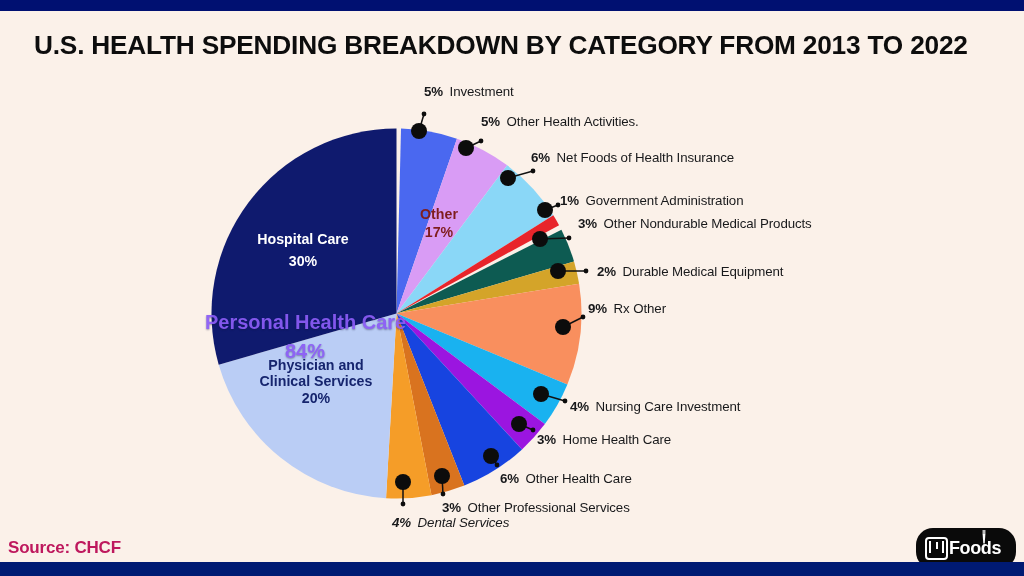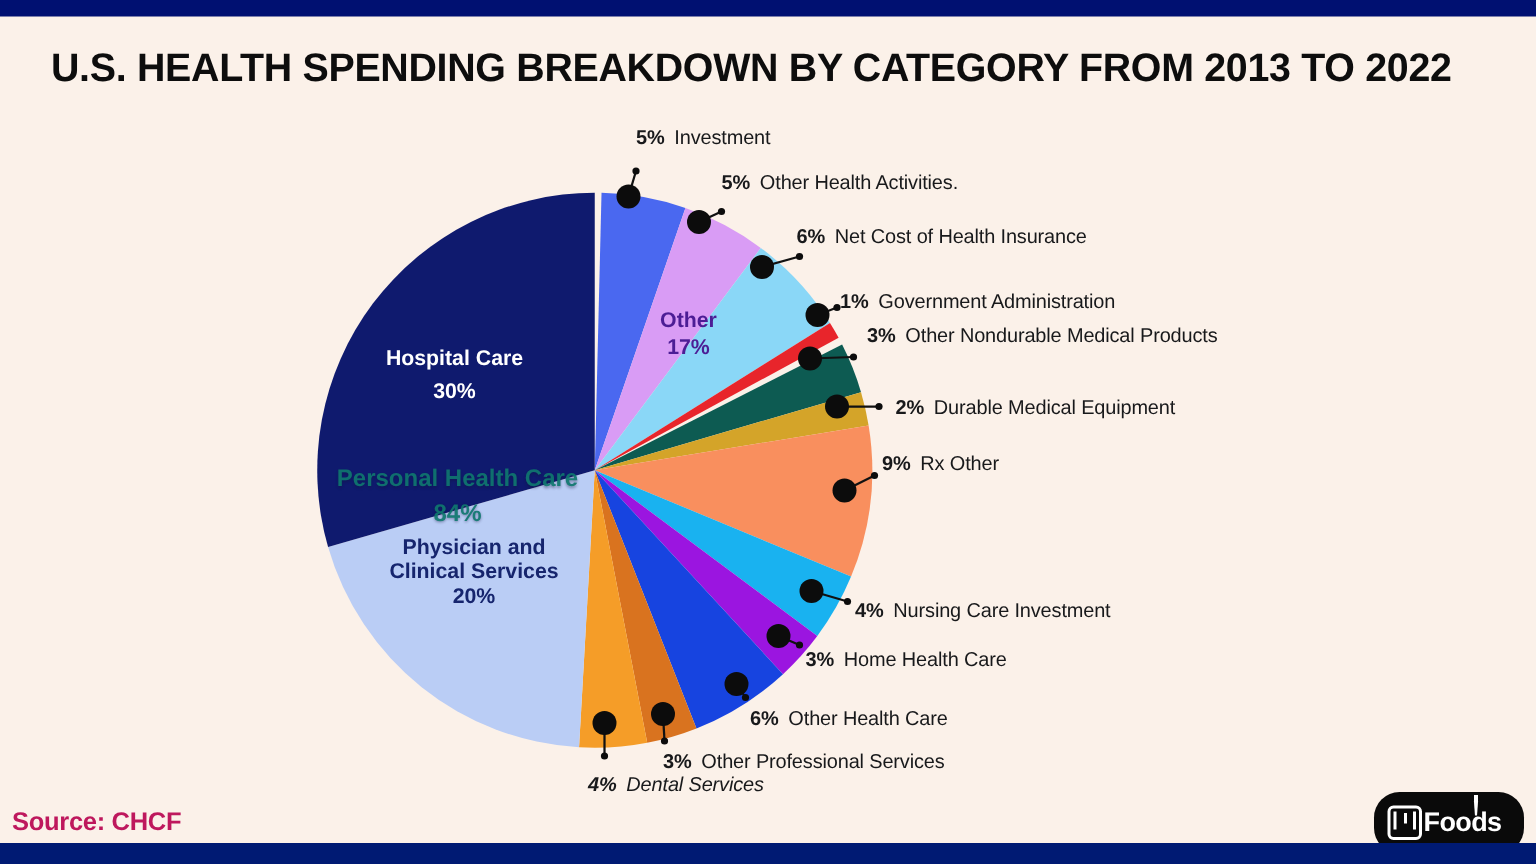--- a/index.html
+++ b/index.html
@@ -119,33 +119,33 @@
     width: 158px;
   }
   #lbl-physician {
     color: #16256e;
     font-size: 14.2px;
     line-height: 1.15;
     left: 248px; top: 357px;
     width: 136px;
   }
   #lbl-personal {
-    color: #0f766e;
-    font-size: 16px;
+    color: #8b5cf6;
+    font-size: 20px;
     line-height: 1.45;
     left: 205px; top: 308px;
     width: 200px;
     text-shadow: 0 1px 2px rgba(20,20,60,0.45);
     opacity: 0.93;
   }
   #lbl-other {
-    color: #4c1d95;
+    color: #7f1d1d;
     font-size: 14.2px;
     line-height: 1.25;
-    left: 420px; top: 206px;
+    left: 400px; top: 206px;
     width: 78px;
   }
 </style>
 </head>
 <body>
 
 <div id="page">
 
   <div class="bar-top"></div>
 
@@ -222,21 +222,21 @@
       <div>84%</div>
     </div>
   <div class="inpie" id="lbl-other">
       <div>Other</div>
       <div>17%</div>
     </div>
 
   <div id="callout-layer">
       <div class="callout" style="left: 424px; top: 84px;"><b>5%</b><span> Investment</span></div>
       <div class="callout" style="left: 481px; top: 114px;"><b>5%</b><span> Other Health Activities.</span></div>
-      <div class="callout" style="left: 531px; top: 150px;"><b>6%</b><span> Net Cost of Health Insurance</span></div>
+      <div class="callout" style="left: 531px; top: 150px;"><b>6%</b><span> Net Foods of Health Insurance</span></div>
       <div class="callout" style="left: 560px; top: 193px;"><b>1%</b><span> Government Administration</span></div>
       <div class="callout" style="left: 578px; top: 216px;"><b>3%</b><span> Other Nondurable Medical Products</span></div>
       <div class="callout" style="left: 597px; top: 264px;"><b>2%</b><span> Durable Medical Equipment</span></div>
       <div class="callout" style="left: 588px; top: 301px;"><b>9%</b><span> Rx Other</span></div>
       <div class="callout" style="left: 570px; top: 399px;"><b>4%</b><span> Nursing Care Investment</span></div>
       <div class="callout" style="left: 537px; top: 432px;"><b>3%</b><span> Home Health Care</span></div>
       <div class="callout" style="left: 500px; top: 471px;"><b>6%</b><span> Other Health Care</span></div>
       <div class="callout" style="left: 442px; top: 500px;"><b>3%</b><span> Other Professional Services</span></div>
       <div class="callout" style="left: 392px; top: 515px; font-style: italic;"><b>4%</b><span> Dental Services</span></div>
     </div>

